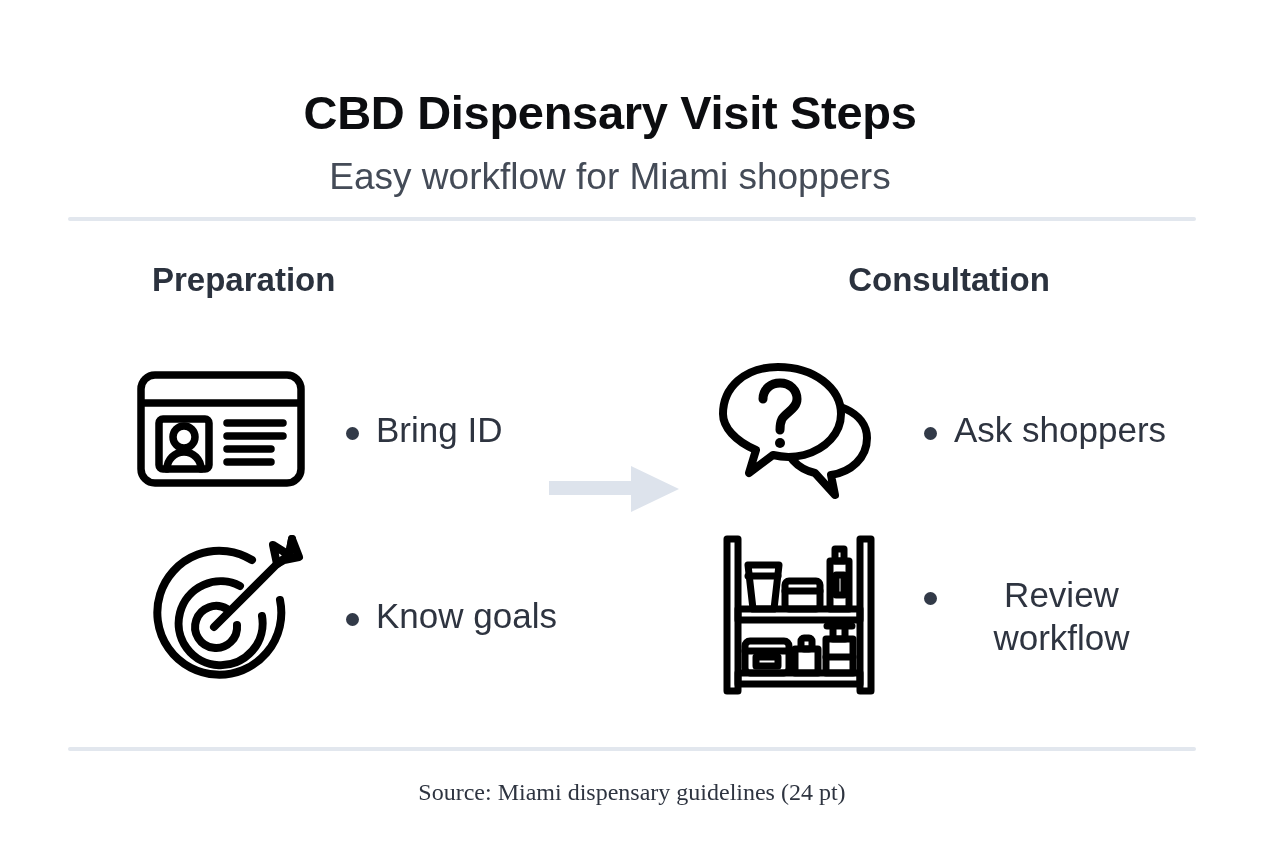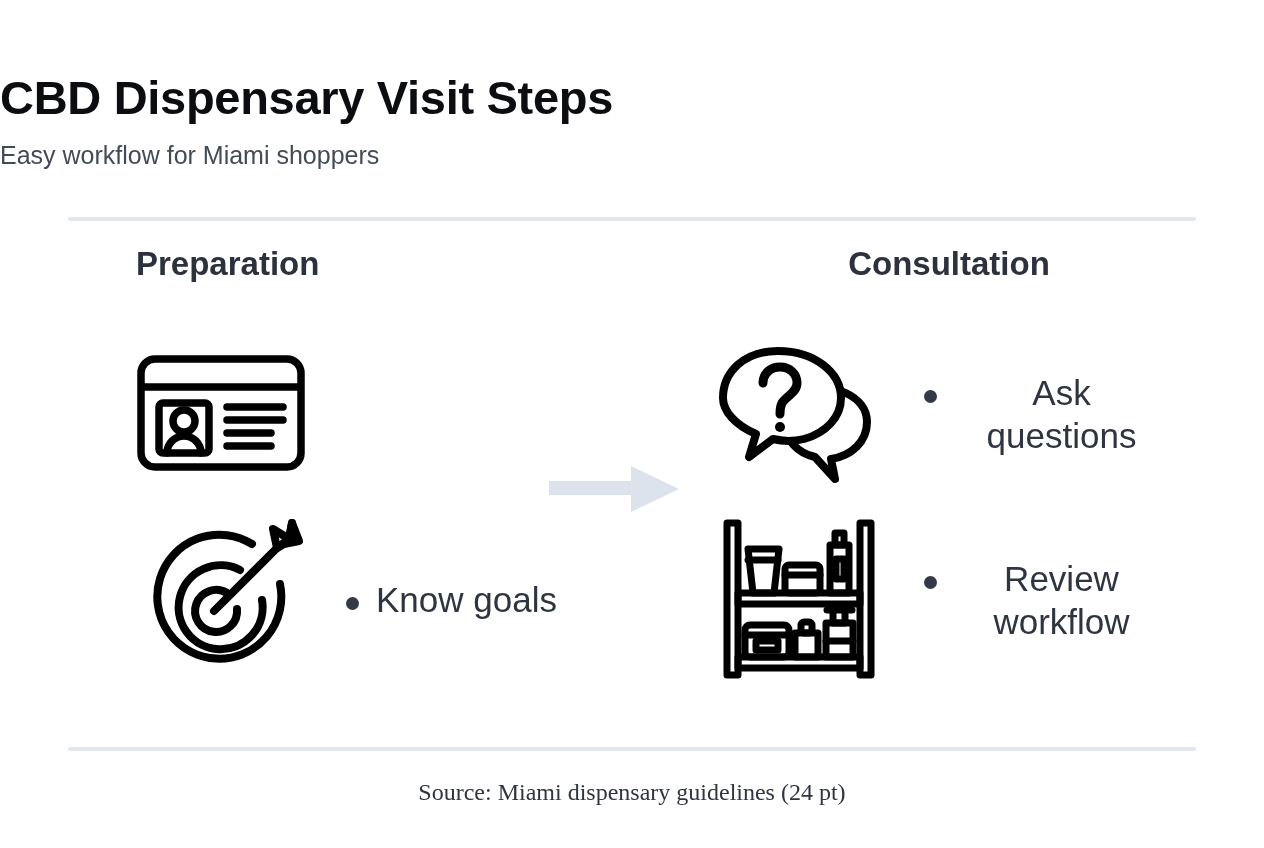--- a/index.html
+++ b/index.html
@@ -18,34 +18,34 @@
     height: 848px;
     background: #ffffff;
     overflow: hidden;
     box-sizing: border-box;
   }
 
   
   .header {
     position: absolute;
     left: 0;
-    top: 72px;
+    top: 87px;
     width: 1220px;
-    text-align: left;
+    text-align: center;
   }
   .title {
     font-size: 47px;
     font-weight: bold;
     color: #0c0d10;
     letter-spacing: -0.3px;
     line-height: 1.1;
     margin: 0;
   }
   .subtitle {
-    font-size: 25px;
+    font-size: 37px;
     font-weight: normal;
     color: #444b57;
     line-height: 1.2;
     margin: 16px 0 0 0;
   }
 
   
   .divider {
     position: absolute;
     left: 68px;
@@ -70,21 +70,21 @@
     top: 0;
     width: 470px;
   }
   .column.left  { left: 136px; }
   .column.right { left: 714px; text-align: center; }
 
   .col-heading {
     font-size: 33px;
     font-weight: bold;
     color: #2b323e;
-    margin: 0;
+    margin: 16px;
     line-height: 1.1;
     white-space: nowrap;
   }
 
   .steps {
     margin-top: 38px;
   }
   .step-row {
     display: flex;
     align-items: center;
@@ -169,20 +169,24 @@
               <line x1="5" y1="32" x2="163" y2="32"></line>
               <rect x="22" y="48" width="50" height="50" rx="4" ry="4"></rect>
               <circle cx="47" cy="66" r="11"></circle>
               <path d="M30 98 a17 17 0 0 1 34 0"></path>
               <line x1="90" y1="52" x2="146" y2="52"></line>
               <line x1="90" y1="65" x2="146" y2="65"></line>
               <line x1="90" y1="78" x2="134" y2="78"></line>
               <line x1="90" y1="91" x2="134" y2="91"></line>
             </svg>
           </div>
+          <div class="step-label">
+            <span class="bullet"></span>
+            <span class="step-text">Bring ID</span>
+          </div>
         </div>
 
         <div class="step-row">
           <div class="step-icon">
             <svg width="168" height="168" viewBox="0 0 168 168" fill="none" stroke="#000000" stroke-width="8" stroke-linecap="round" stroke-linejoin="round">
 
               <path d="M115 29 a62 62 0 1 0 28 40"></path>
 
               <path d="M103 55 a42 42 0 1 0 22 30"></path>
 
@@ -219,21 +223,21 @@
                        C77 100 66 99 58 97 L34 115 L41 92
                        C20 83 8 69 8 56 C8 30 29 9 63 9 Z" fill="#ffffff"></path>
 
               <path d="M48 41 C48 31 56 25 65 25 C75 25 82 32 82 41
                        C82 51 71 54 67 61 C65 65 65 69 65 72" stroke-width="9"></path>
               <circle cx="65" cy="85" r="5" fill="#000000" stroke="none"></circle>
             </svg>
           </div>
           <div class="step-label">
             <span class="bullet"></span>
-            <span class="step-text">Ask questions</span>
+            <span class="step-text">Ask shoppers</span>
           </div>
         </div>
 
         <div class="step-row">
           <div class="step-icon">
             <svg width="168" height="168" viewBox="0 0 168 168" fill="none" stroke="#000000" stroke-width="7" stroke-linecap="round" stroke-linejoin="round">
 
               <rect x="12" y="8" width="11" height="152"></rect>
               <rect x="145" y="8" width="11" height="152"></rect>
 

